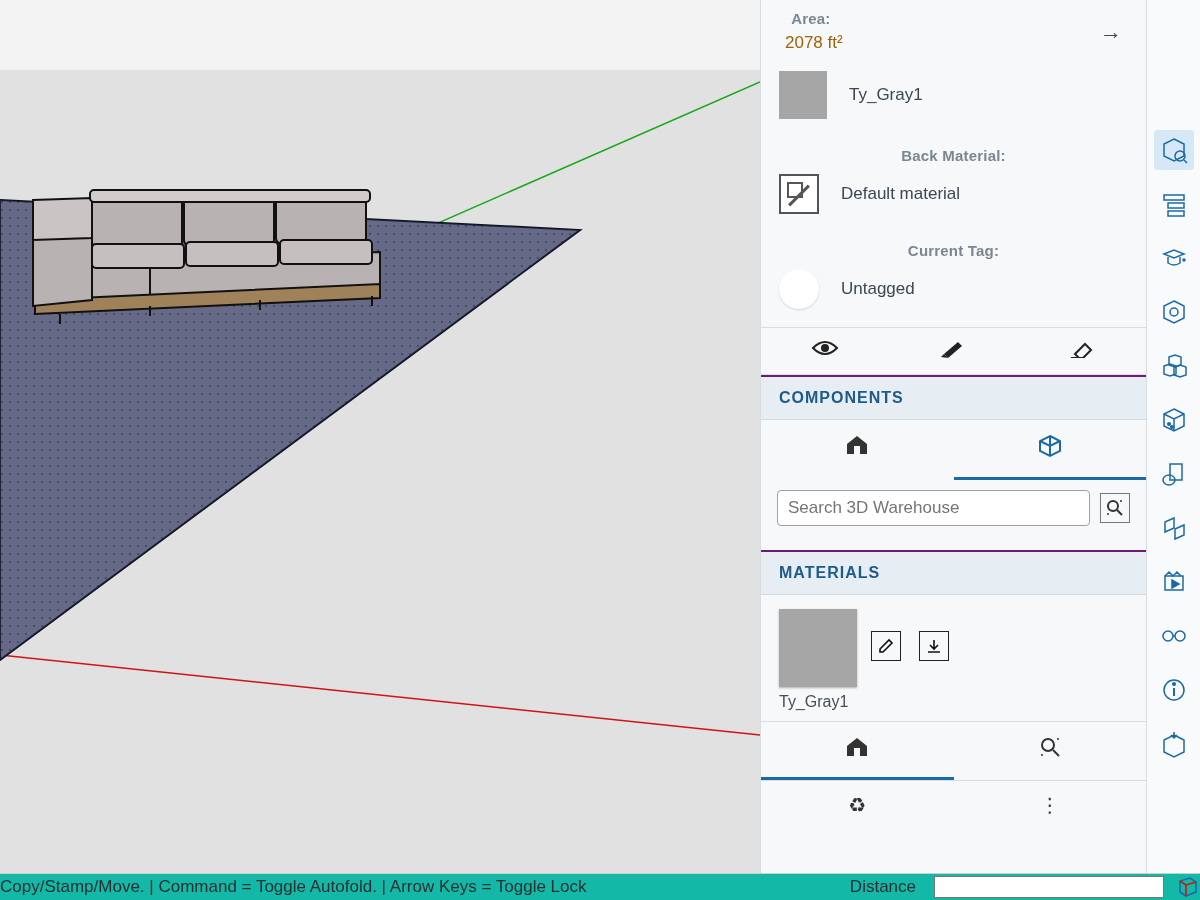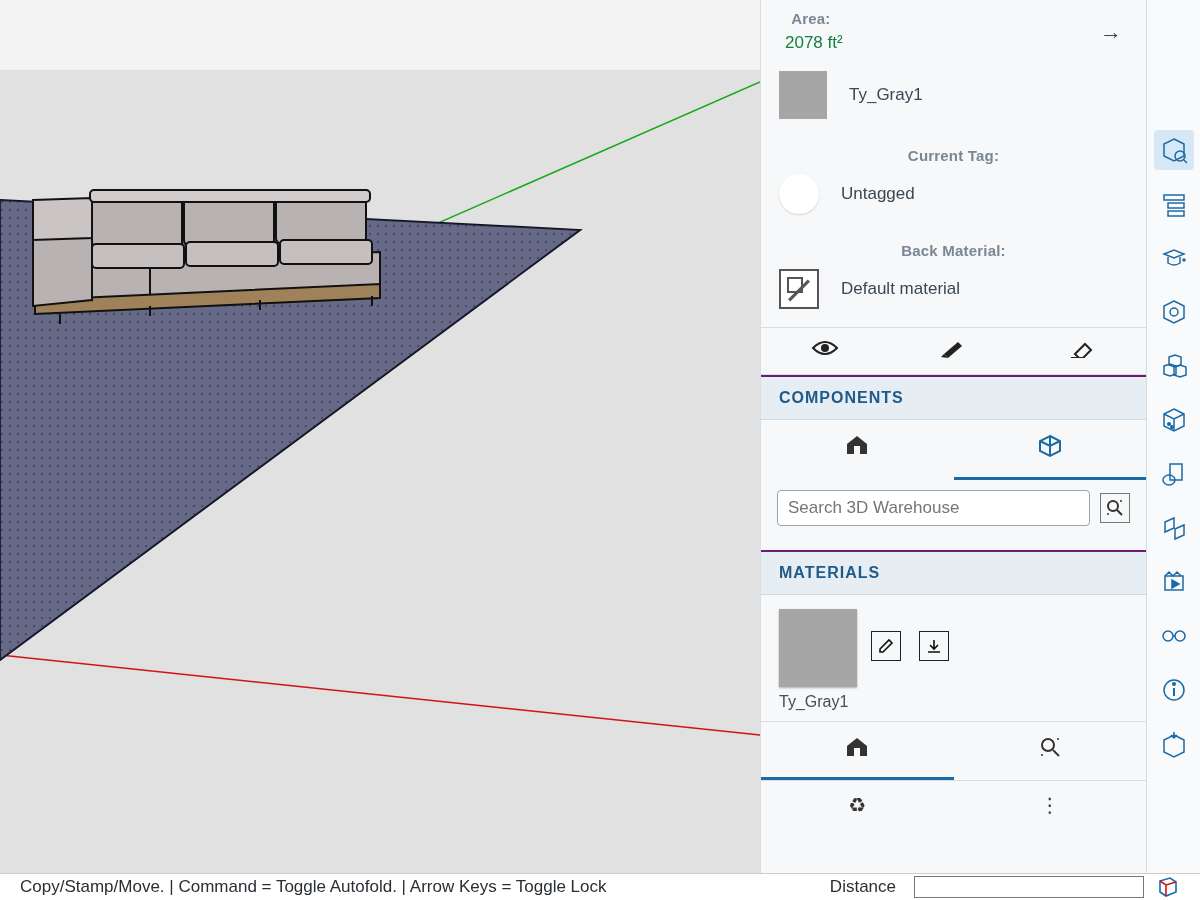--- a/index.html
+++ b/index.html
@@ -15,21 +15,21 @@
 
   
   #panel {
     position:absolute; right:54px; top:0; width:386px; height:873px;
     background:#f6f8fa; border-left:1px solid #d8dde2;
     display:flex; flex-direction:column;
     font-size:15px; color:#5d6a78;
   }
   .panel-pad { padding: 10px 18px 4px 18px; text-align: center; }
   .field-label { font-weight:600; color:#7a8793; font-size:15px; letter-spacing:.2px; margin-bottom:6px; }
-  .field-value { font-size:17px; color:#15803d; margin-left:6px; }
+  .field-value { font-size:17px; color:#a16207; margin-left:6px; }
   .area-row { display:flex; align-items:center; justify-content:space-between; }
   .collapse-arrow { font-size:22px; color:#444; cursor:pointer; padding:4px 6px;}
   .mat-row { display:flex; align-items:center; gap:22px; padding:4px 0 14px 0;}
   .mat-swatch { width:48px; height:48px; background:#a6a6a6; }
   .mat-swatch.diag {
     width:40px; height:40px; background:#fff; border:2px solid #555; position:relative;
   }
   .mat-swatch.diag::before{
     content:""; position:absolute; left:4px; right:4px; top:50%; border-top:3px solid #555;
     transform: rotate(-45deg);
@@ -86,23 +86,23 @@
   .rail-btn {
     width:40px; height:40px; display:flex; align-items:center; justify-content:center;
     color:#1b6aa5; cursor:pointer; border-radius:4px;
   }
   .rail-btn.active { background:#d6e8f5; }
   .rail-btn svg { stroke:#1b6aa5; fill:none; stroke-width:1.5; }
 
   
   #status {
     position:absolute; left:0; bottom:0; width:1200px; height:27px;
-    background:#ffffff; border-top:1px solid #c9ced3;
+    background:#14b8a6; border-top:1px solid #c9ced3;
     display:flex; align-items:center; font-size:17px; color:#2a2f34;
-    padding:0 20px;
+    padding:0 0;
   }
   #status .hint { flex:0 0 auto; }
   #status .spacer { flex:1; }
   #status .dist-label { margin-right:18px; }
   #status input.dist {
     width:230px; height:22px; border:1px solid #777; font-size:15px; padding:0 6px; background:#fff;
   }
   #status .logo {
     width:26px; height:22px; margin-left:10px; display:flex; align-items:center; justify-content:center;
   }
@@ -170,32 +170,32 @@
     </div>
 
     <div class="panel-pad">
       <div class="mat-row">
         <div class="mat-swatch"></div>
         <div class="mat-name">Ty_Gray1</div>
       </div>
     </div>
 
     <div class="panel-pad">
+      <div class="field-label">Back Material:</div>
+      <div class="mat-row">
+        <div class="mat-swatch diag"></div>
+        <div class="mat-name">Default material</div>
+      </div>
+    </div>
+
+    <div class="panel-pad">
       <div class="field-label">Current Tag:</div>
       <div class="mat-row">
         <div class="tag-circle"></div>
         <div class="mat-name">Untagged</div>
-      </div>
-    </div>
-
-    <div class="panel-pad">
-      <div class="field-label">Back Material:</div>
-      <div class="mat-row">
-        <div class="mat-swatch diag"></div>
-        <div class="mat-name">Default material</div>
       </div>
     </div>
 
     <div class="triple-icons">
       <div>
         <svg width="28" height="20" viewBox="0 0 28 20">
             <path d="M2 10 Q14 -2 26 10 Q14 22 2 10 Z" fill="none" stroke="#222" stroke-width="2"></path>
             <circle cx="14" cy="10" r="4" fill="#222"></circle>
           </svg>
       </div>

